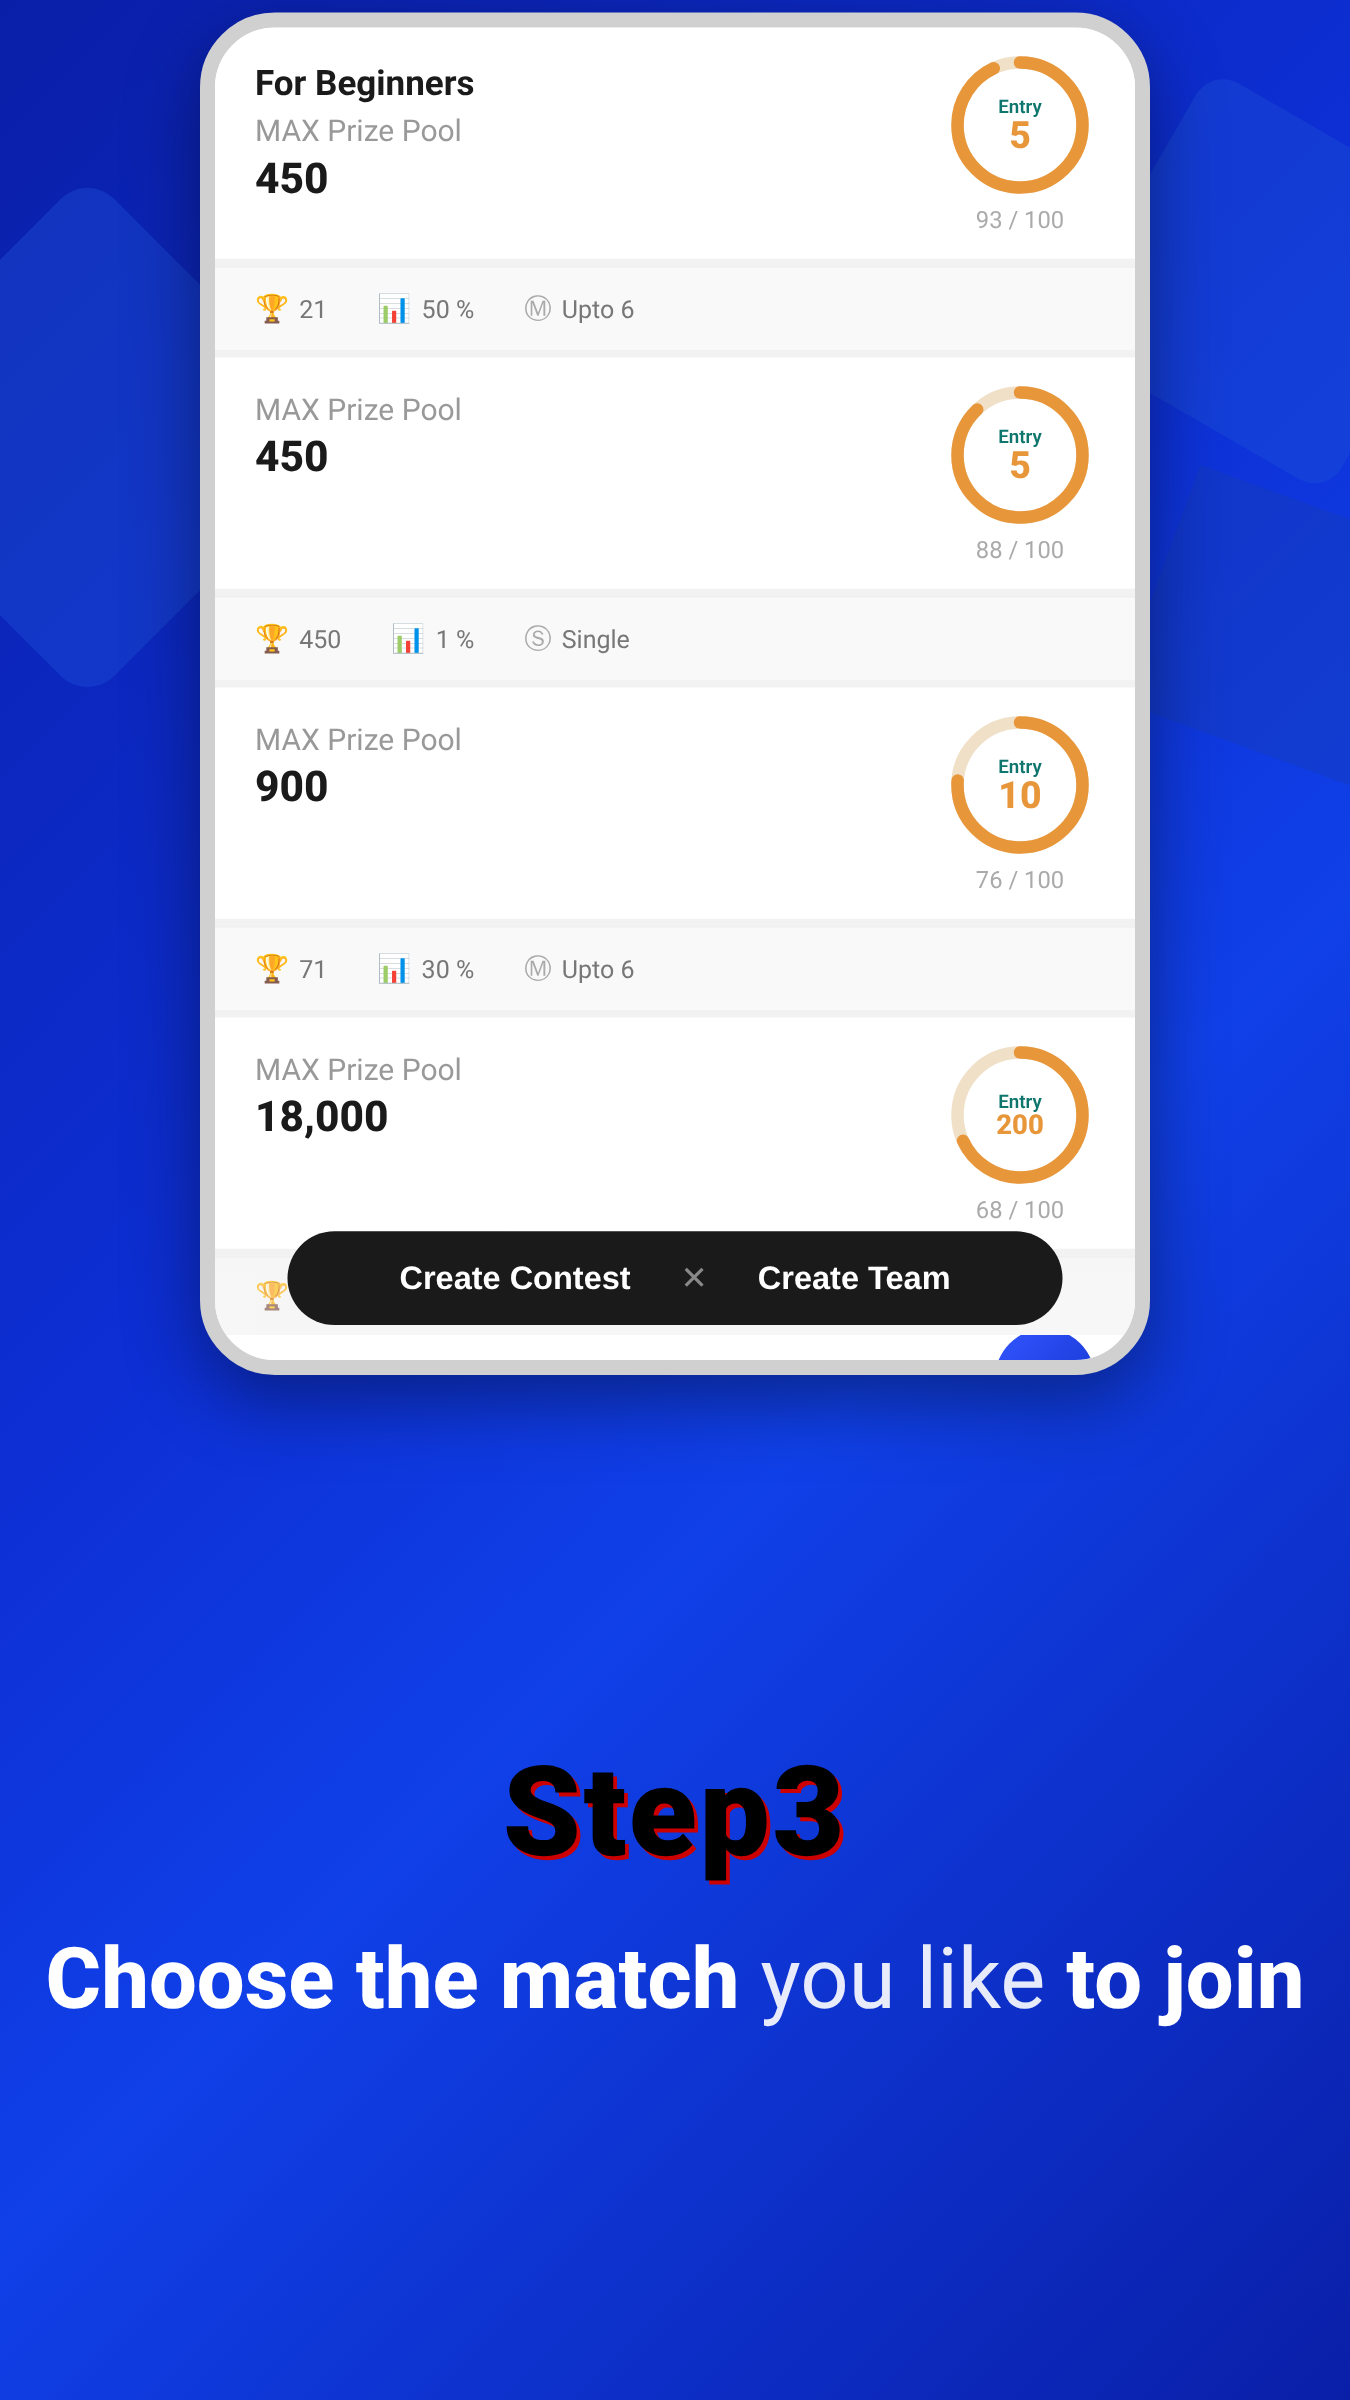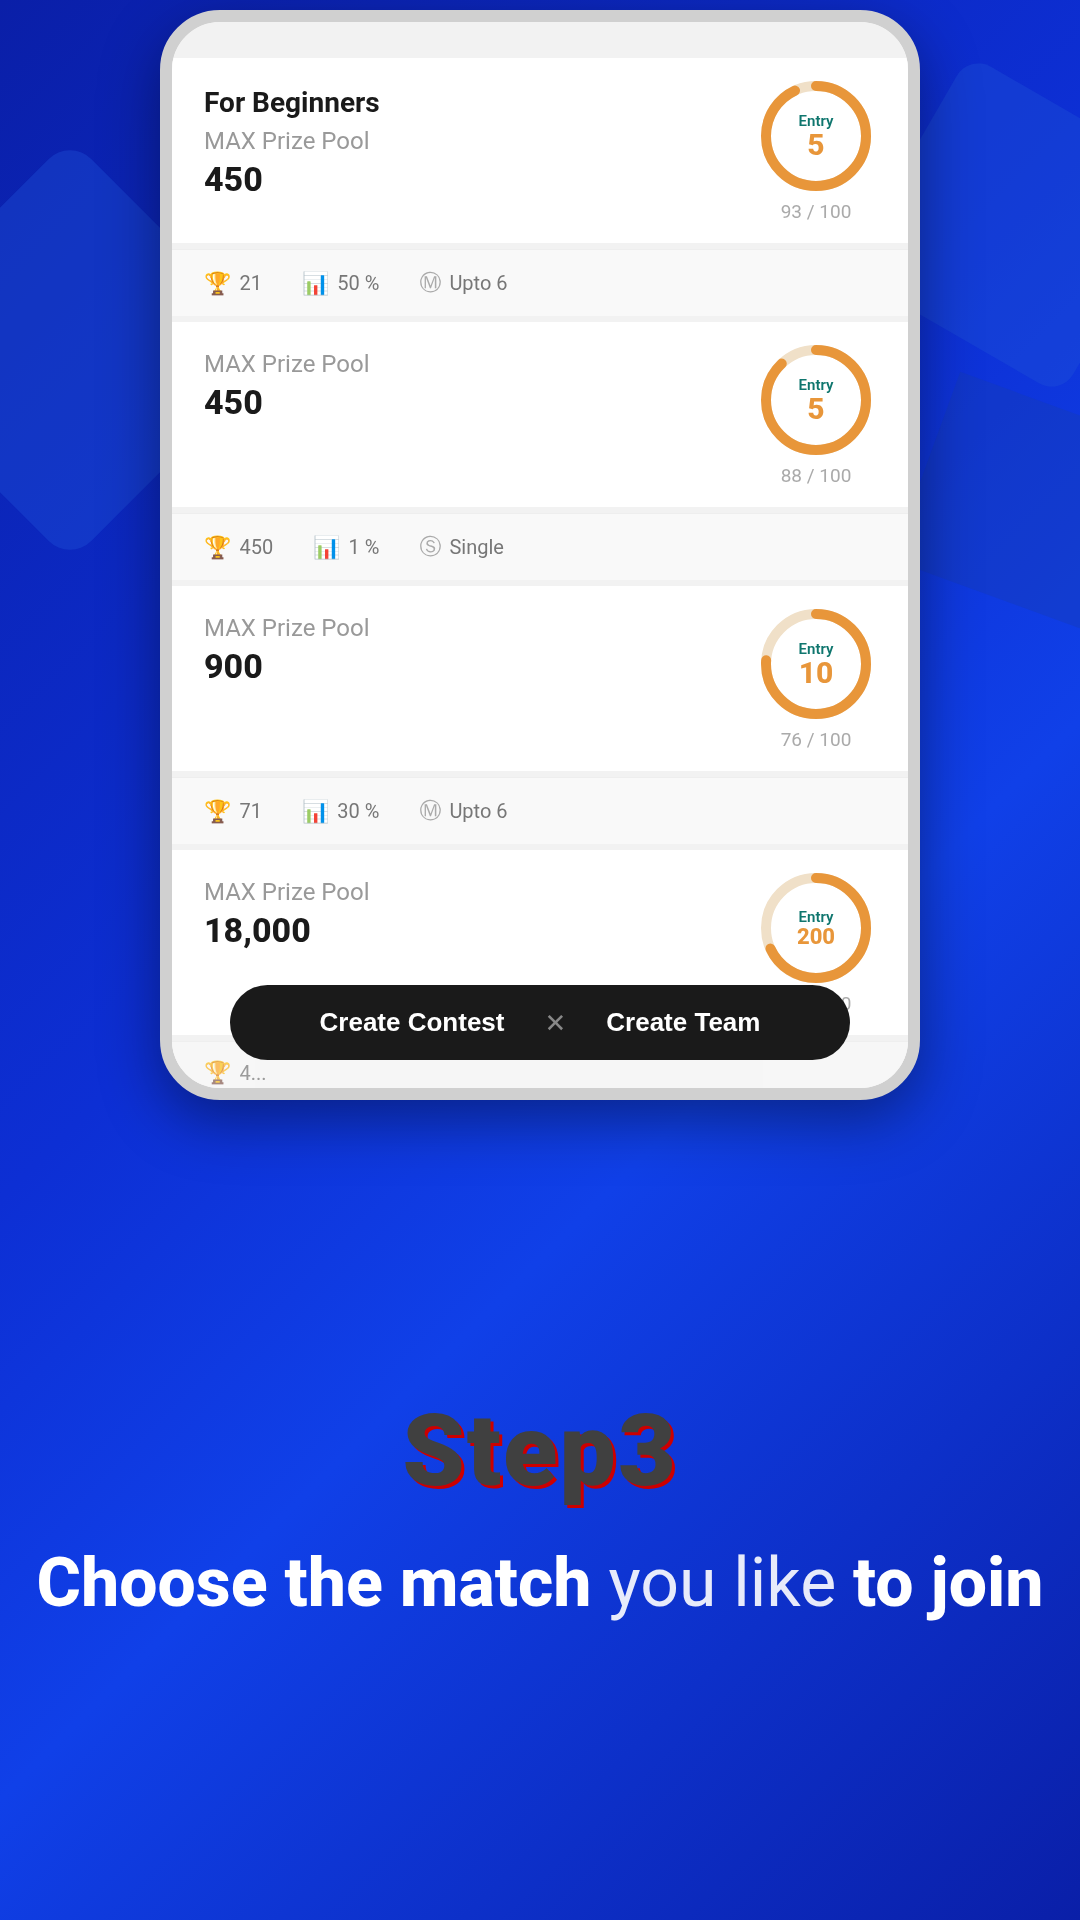--- a/index.html
+++ b/index.html
@@ -67,21 +67,20 @@
     .contest-list {
       background: #f2f2f2;
       padding: 0;
     }
 
     .contest-card {
       background: #ffffff;
       margin-bottom: 6px;
       padding: 28px 32px 20px 32px;
       position: relative;
-      margin-top: 36px;
     }
 
     .contest-header {
       display: flex;
       justify-content: space-between;
       align-items: flex-start;
     }
 
     .contest-info {
       flex: 1;
@@ -223,21 +222,21 @@
       display: flex;
       flex-direction: column;
       align-items: center;
       justify-content: center;
       padding-bottom: 40px;
     }
 
     .step-title {
       font-size: 100px;
       font-weight: 900;
-      color: #404040;
+      color: #000000;
       text-shadow: 3px 3px 0 #cc0000;
       margin-bottom: 30px;
       letter-spacing: 2px;
     }
 
     .step-subtitle {
       font-size: 68px;
       font-weight: 400;
       color: rgba(255,255,255,0.9);
       text-align: center;

